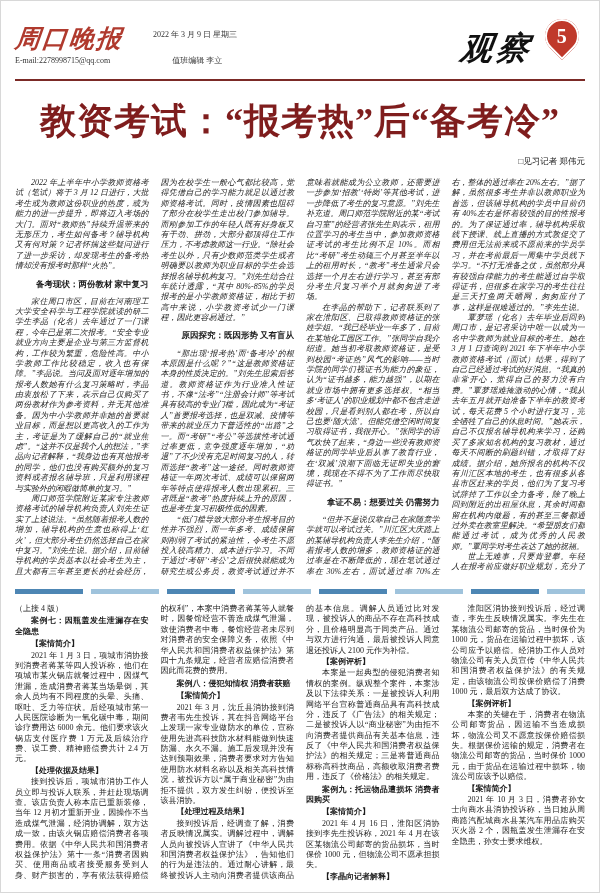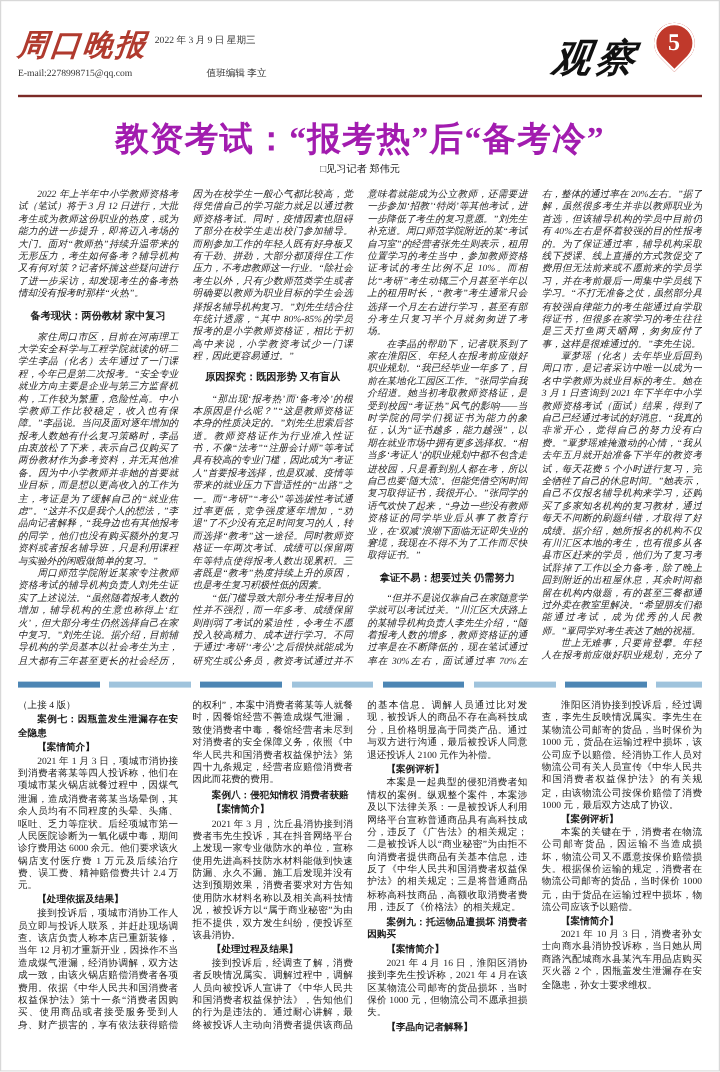--- a/index.html
+++ b/index.html
@@ -17,53 +17,53 @@
     position:relative;width:600px;height:893px;margin:0 auto;background:#ffffff;
     border:1px solid #d8d8d8;padding:24px 14px 0 14px;overflow:hidden;
   }
   
   .header{position:relative;height:50px;}
   .masthead{
     display:inline-block;color:var(--masthead-red);
     font-size:25px;font-weight:bold;font-style:italic;letter-spacing:2px;
     transform:skewX(-6deg);line-height:1.1;
   }
-  .head-date{display:inline-block;font-size:8px;color:#333;margin-left:2px;vertical-align:10px;}
+  .head-date{display:inline-block;font-size:8px;color:#333;margin-left:26px;vertical-align:10px;}
   .head-row2{font-size:8px;color:#333;margin-top:2px;}
   .head-row2 .editor{margin-left:60px;}
   .section-title{
     position:absolute;right:52px;top:2px;font-size:32px;font-weight:bold;
     font-style:italic;letter-spacing:4px;transform:skewX(-8deg);color:#111;
   }
   .page-badge{
     position:absolute;right:6px;top:-6px;width:34px;height:34px;
     background:var(--badge-red);border-radius:50% 50% 0 50%;
     transform:rotate(45deg);box-shadow:0 0 0 2px #fff inset;
     display:flex;align-items:center;justify-content:center;
   }
   .page-badge span{
     transform:rotate(-45deg);color:#fff;font-size:20px;font-weight:bold;
     font-family:"Liberation Serif",serif;
   }
   .header-rule{border-top:2px solid var(--rule-maroon);margin-top:4px;}
   
   .headline{
-    text-align:center;font-size:28px;font-weight:900;letter-spacing:1px;
-    margin-top:16px;color:#a21caf;font-family:"Liberation Serif","DejaVu Serif",serif;
+    text-align:center;font-size:36px;font-weight:900;letter-spacing:1px;
+    margin-top:16px;color:#7f1d1d;font-family:"Liberation Serif","DejaVu Serif",serif;
   }
-  .byline{text-align:center;font-size:8.5px;color:#222;margin-bottom:10px;}
+  .byline{text-align:right;font-size:8.5px;color:#222;margin-top:10px;margin-bottom:10px;}
   
   .article-body{
     height:402px;overflow:hidden;
     column-count:4;column-gap:12px;column-fill:auto;
     font-size:8px;line-height:1.3;text-align:justify;
   }
   .article-body .p{text-indent:2em;font-style:italic;}
   .article-body .subhead{
-    text-align:center;font-weight:bold;font-size:8.5px;margin:7px 0;text-indent:0;
+    text-align:right;font-weight:bold;font-size:8.5px;margin:7px 0;text-indent:0;
   }
   
   .section-divider{
     height:5px;margin:9px 0 10px 0;
     background:repeating-linear-gradient(90deg,
       var(--divider-blue-dark) 0 68px,#ffffff 68px 76px,
       var(--divider-blue-light) 76px 144px,#ffffff 144px 152px);
   }
   
   .cases-body{
@@ -99,21 +99,21 @@
   <div class="byline">□见习记者 郑伟元</div>
 
   <div class="article-body">
     <p class="p">2022 年上半年中小学教师资格考试（笔试）将于 3 月 12 日进行，大批考生或为教师这份职业的热度，或为能力的进一步提升，即将迈入考场的大门。面对“教师热”持续升温带来的无形压力，考生如何备考？辅导机构又有何对策？记者怀揣这些疑问进行了进一步采访，却发现考生的备考热情却没有报考时那样“火热”。</p>
     <p class="subhead">备考现状：两份教材 家中复习</p>
     <p class="p">家住周口市区，目前在河南理工大学安全科学与工程学院就读的研二学生李晶（化名）去年通过了一门课程，今年已是第二次报考。“安全专业就业方向主要是企业与第三方监督机构，工作较为繁重，危险性高。中小学教师工作比较稳定，收入也有保障。”李晶说。当问及面对逐年增加的报考人数她有什么复习策略时，李晶由衷放松了下来，表示自己仅购买了两份教材作为参考资料，并无其他准备。因为中小学教师并非她的首要就业目标，而是想以更高收入的工作为主，考证是为了缓解自己的“就业焦虑”。“这并不仅是我个人的想法，”李晶向记者解释，“我身边也有其他报考的同学，他们也没有购买额外的复习资料或者报名辅导班，只是利用课程与实验外的闲暇做简单的复习。”</p>
     <p class="p">周口师范学院附近某家专注教师资格考试的辅导机构负责人刘先生证实了上述说法。“虽然随着报考人数的增加，辅导机构的生意也称得上‘红火’，但大部分考生仍然选择自己在家中复习。”刘先生说。据介绍，目前辅导机构的学员基本以社会考生为主，且大都有三年甚至更长的社会经历，因为在校学生一般心气都比较高，觉得凭借自己的学习能力就足以通过教师资格考试。同时，疫情因素也阻碍了部分在校学生走出校门参加辅导。而刚参加工作的年轻人既有好身板又有干劲、拼劲，大部分都顶得住工作压力，不考虑教师这一行业。“除社会考生以外，只有少数师范类学生或者明确要以教师为职业目标的学生会选择报名辅导机构复习。”刘先生结合往年统计透露，“其中 80%-85%的学员报考的是小学教师资格证，相比于初高中来说，小学教资考试少一门课程，因此更容易通过。”</p>
     <p class="subhead">原因探究：既因形势 又有盲从</p>
     <p class="p">“那出现‘报考热’而‘备考冷’的根本原因是什么呢？”“这是教师资格证本身的性质决定的。”刘先生思索后答道。教师资格证作为行业准入性证书，不像“法考”“注册会计师”等考试具有较高的专业门槛，因此成为“考证人”首要报考选择，也是双减、疫情等带来的就业压力下普适性的“出路”之一。而“考研”“考公”等选拔性考试通过率更低，竞争强度逐年增加，“劝退”了不少没有充足时间复习的人，转而选择“教考”这一途径。同时教师资格证一年两次考试、成绩可以保留两年等特点使得报考人数出现累积。三者既是“教考”热度持续上升的原因，也是考生复习积极性低的因素。</p>
     <p class="p">“低门槛导致大部分考生报考目的性并不强烈，而一年多考、成绩保留则削弱了考试的紧迫性，令考生不愿投入较高精力、成本进行学习。不同于通过‘考研’‘考公’之后很快就能成为研究生或公务员，教资考试通过并不意味着就能成为公立教师，还需要进一步参加‘招教’‘特岗’等其他考试，进一步降低了考生的复习意愿。”刘先生补充道。周口师范学院附近的某“考试自习室”的经营者张先生则表示，租用位置学习的考生当中，参加教师资格证考试的考生比例不足 10%。而相比“考研”考生动辄三个月甚至半年以上的租用时长，“教考”考生通常只会选择一个月左右进行学习，甚至有部分考生只复习半个月就匆匆进了考场。</p>
-    <p class="p">在李晶的帮助下，记者联系到了家在淮阳区、年轻人在报考前应做好职业规划。“我已经毕业一年多了，目前在某地化工园区工作。”张同学自我介绍道。她当初考取教师资格证，是受到校园“考证热”风气的影响——当时学院的同学们视证书为能力的象征，认为“证书越多，能力越强”，以期在就业市场中拥有更多选择权。“相当多‘考证人’的职业规划中都不包含走进校园，只是看到别人都在考，所以自己也要‘随大流’。但能凭借空闲时间复习取得证书，我很开心。”张同学的语气欢快了起来，“身边一些没有教师资格证的同学毕业后从事了教育行业，在‘双减’浪潮下面临无证即失业的窘境，我现在不得不为了工作而尽快取得证书。”</p>
+    <p class="p">在李晶的帮助下，记者联系到了家在淮阳区、已取得教师资格证的张姓学姐。“我已经毕业一年多了，目前在某地化工园区工作。”张同学自我介绍道。她当初考取教师资格证，是受到校园“考证热”风气的影响——当时学院的同学们视证书为能力的象征，认为“证书越多，能力越强”，以期在就业市场中拥有更多选择权。“相当多‘考证人’的职业规划中都不包含走进校园，只是看到别人都在考，所以自己也要‘随大流’。但能凭借空闲时间复习取得证书，我很开心。”张同学的语气欢快了起来，“身边一些没有教师资格证的同学毕业后从事了教育行业，在‘双减’浪潮下面临无证即失业的窘境，我现在不得不为了工作而尽快取得证书。”</p>
     <p class="subhead">拿证不易：想要过关 仍需努力</p>
     <p class="p">“但并不是说仅靠自己在家随意学学就可以考试过关。”川汇区大庆路上的某辅导机构负责人李先生介绍，“随着报考人数的增多，教师资格证的通过率是在不断降低的，现在笔试通过率在 30%左右，面试通过率 70%左右，整体的通过率在 20%左右。”据了解，虽然很多考生并非以教师职业为首选，但该辅导机构的学员中目前仍有 40%左右是怀着较强的目的性报考的。为了保证通过率，辅导机构采取线下授课、线上直播的方式敦促交了费用但无法前来或不愿前来的学员学习，并在考前最后一周集中学员线下学习。“不打无准备之仗，虽然部分具有较强自律能力的考生能通过自学取得证书，但很多在家学习的考生往往是三天打鱼两天晒网，匆匆应付了事，这样是很难通过的。”李先生说。</p>
     <p class="p">覃梦瑶（化名）去年毕业后回到周口市，是记者采访中唯一以成为一名中学教师为就业目标的考生。她在 3 月 1 日查询到 2021 年下半年中小学教师资格考试（面试）结果，得到了自己已经通过考试的好消息。“我真的非常开心，觉得自己的努力没有白费。”覃梦瑶难掩激动的心情，“我从去年五月就开始准备下半年的教资考试，每天花费 5 个小时进行复习，完全牺牲了自己的休息时间。”她表示，自己不仅报名辅导机构来学习，还购买了多家知名机构的复习教材，通过每天不间断的刷题纠错，才取得了好成绩。据介绍，她所报名的机构不仅有川汇区本地的考生，也有很多从各县市区赶来的学员，他们为了复习考试辞掉了工作以全力备考，除了晚上回到附近的出租屋休息，其余时间都留在机构内做题，有的甚至三餐都通过外卖在教室里解决。“希望朋友们都能通过考试，成为优秀的人民教师。”覃同学对考生表达了她的祝福。</p>
     <p class="p">世上无难事，只要肯登攀。年轻人在报考前应做好职业规划，充分了解教师职业的责任与义务，综合自身实际情况，三思而后行。如果确定了目标，就竭尽所能，认真备考。愿广大考生不辜负自己的努力，在考试中取得优异成绩，走上三尺讲台，服务好学生与家长，成为祖国教育事业的基石。②11</p>
   </div>
 
   <div class="section-divider"></div>
 
   <div class="cases-body">
     <p class="note">（上接 4 版）</p>

